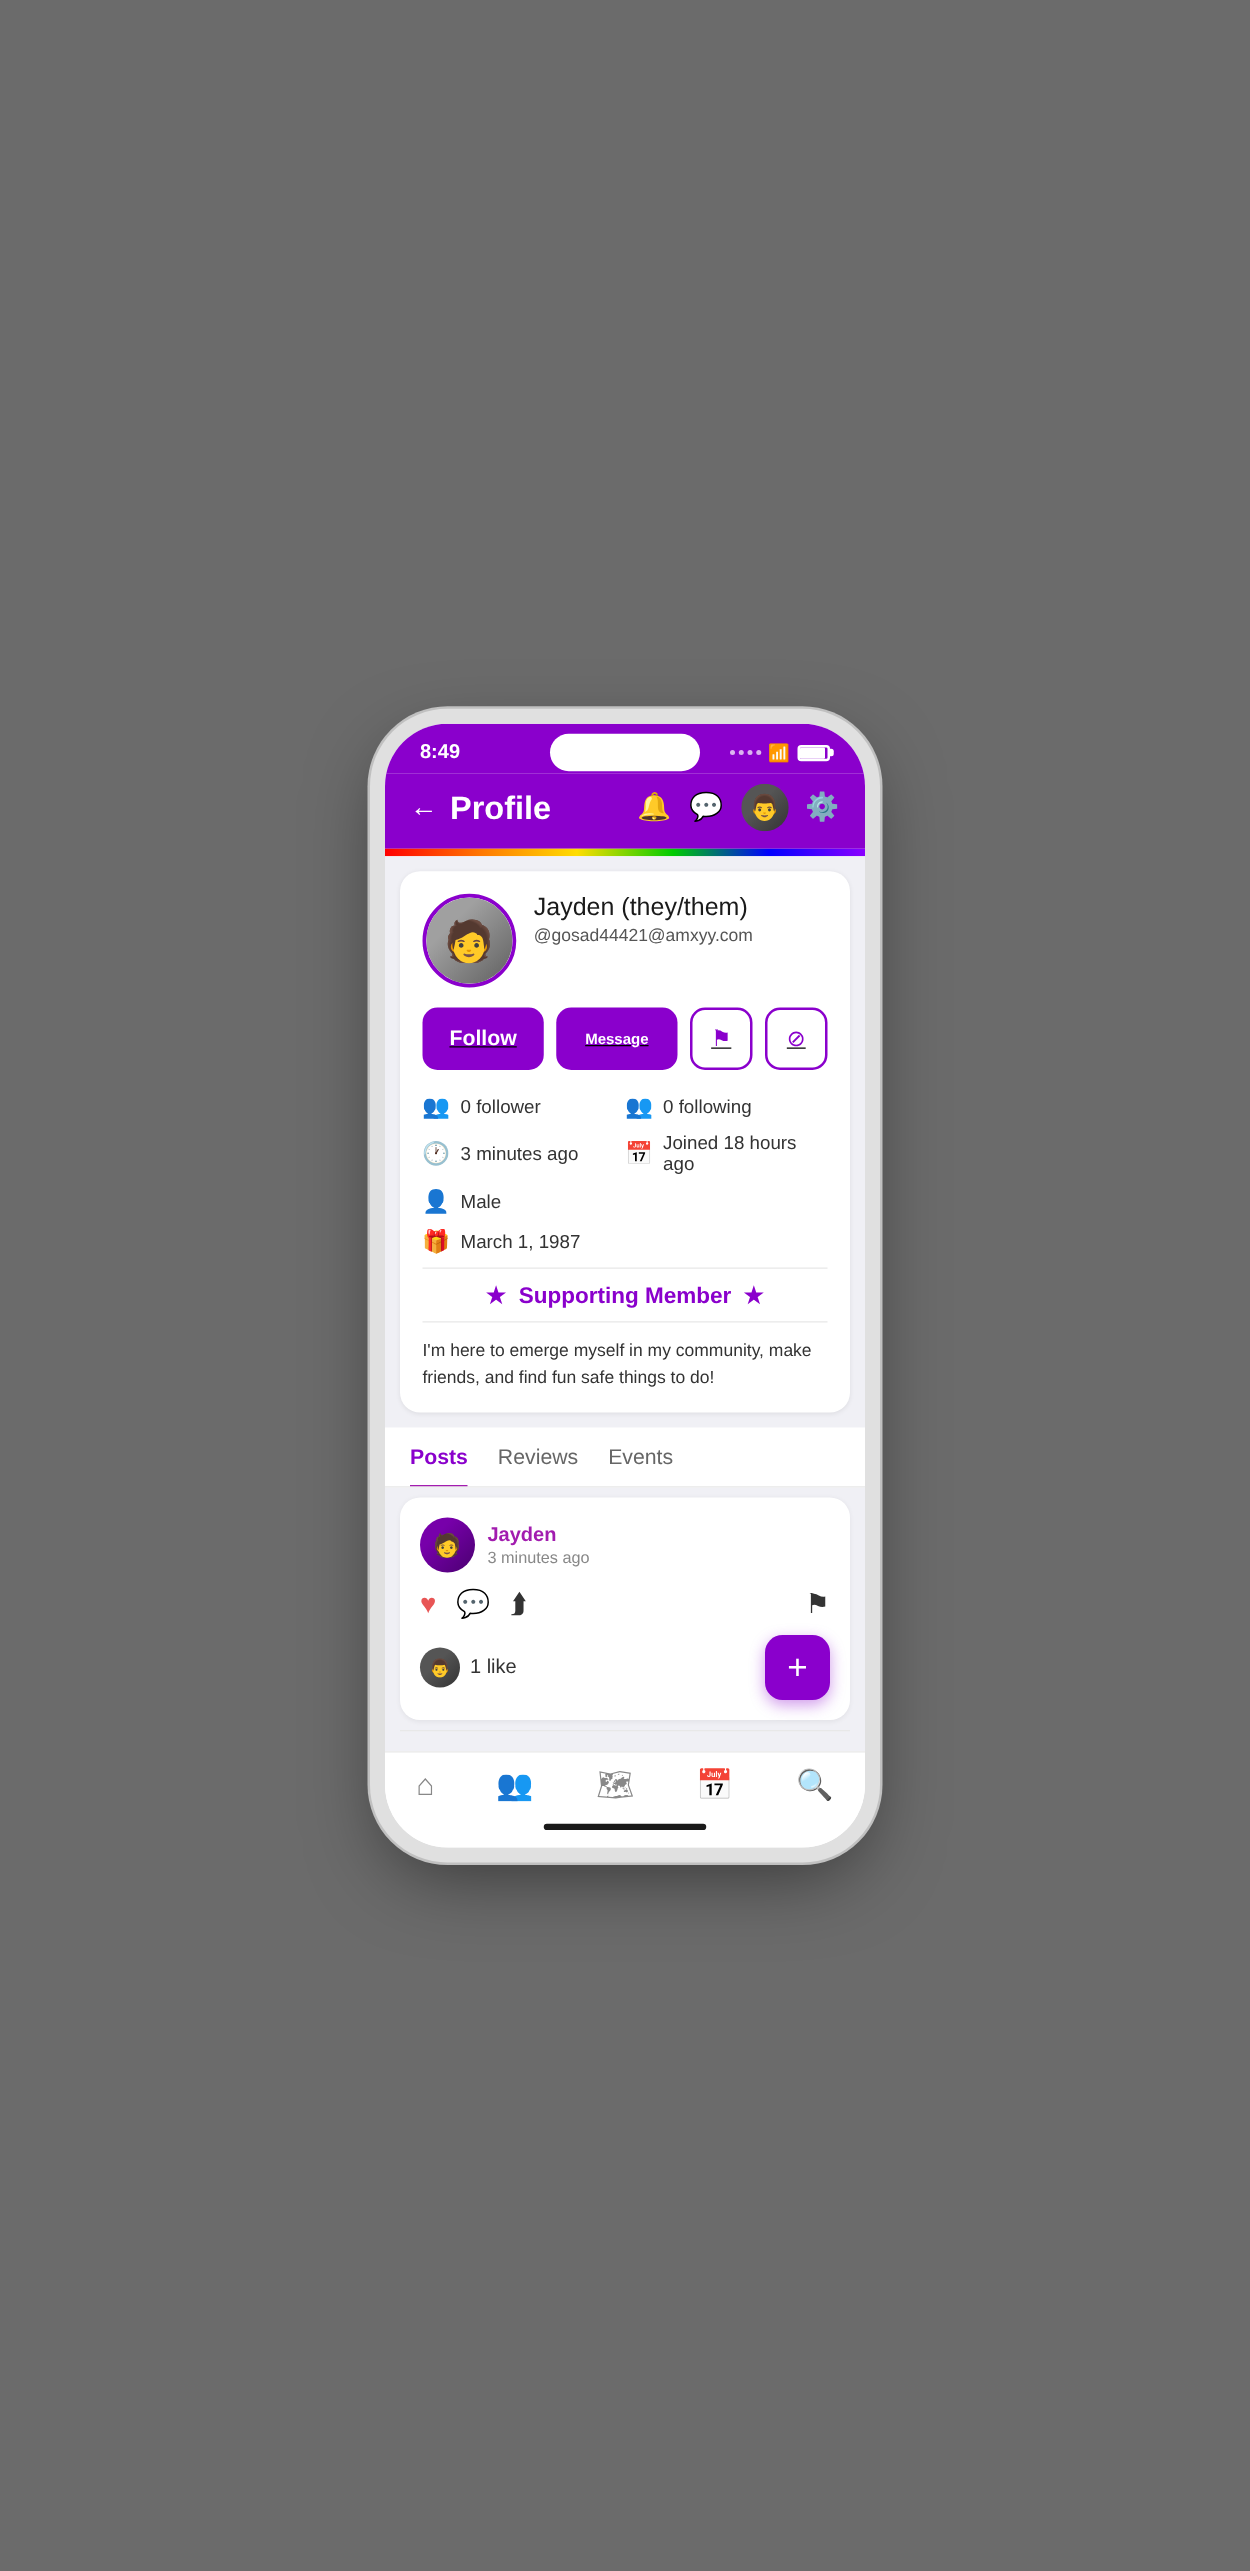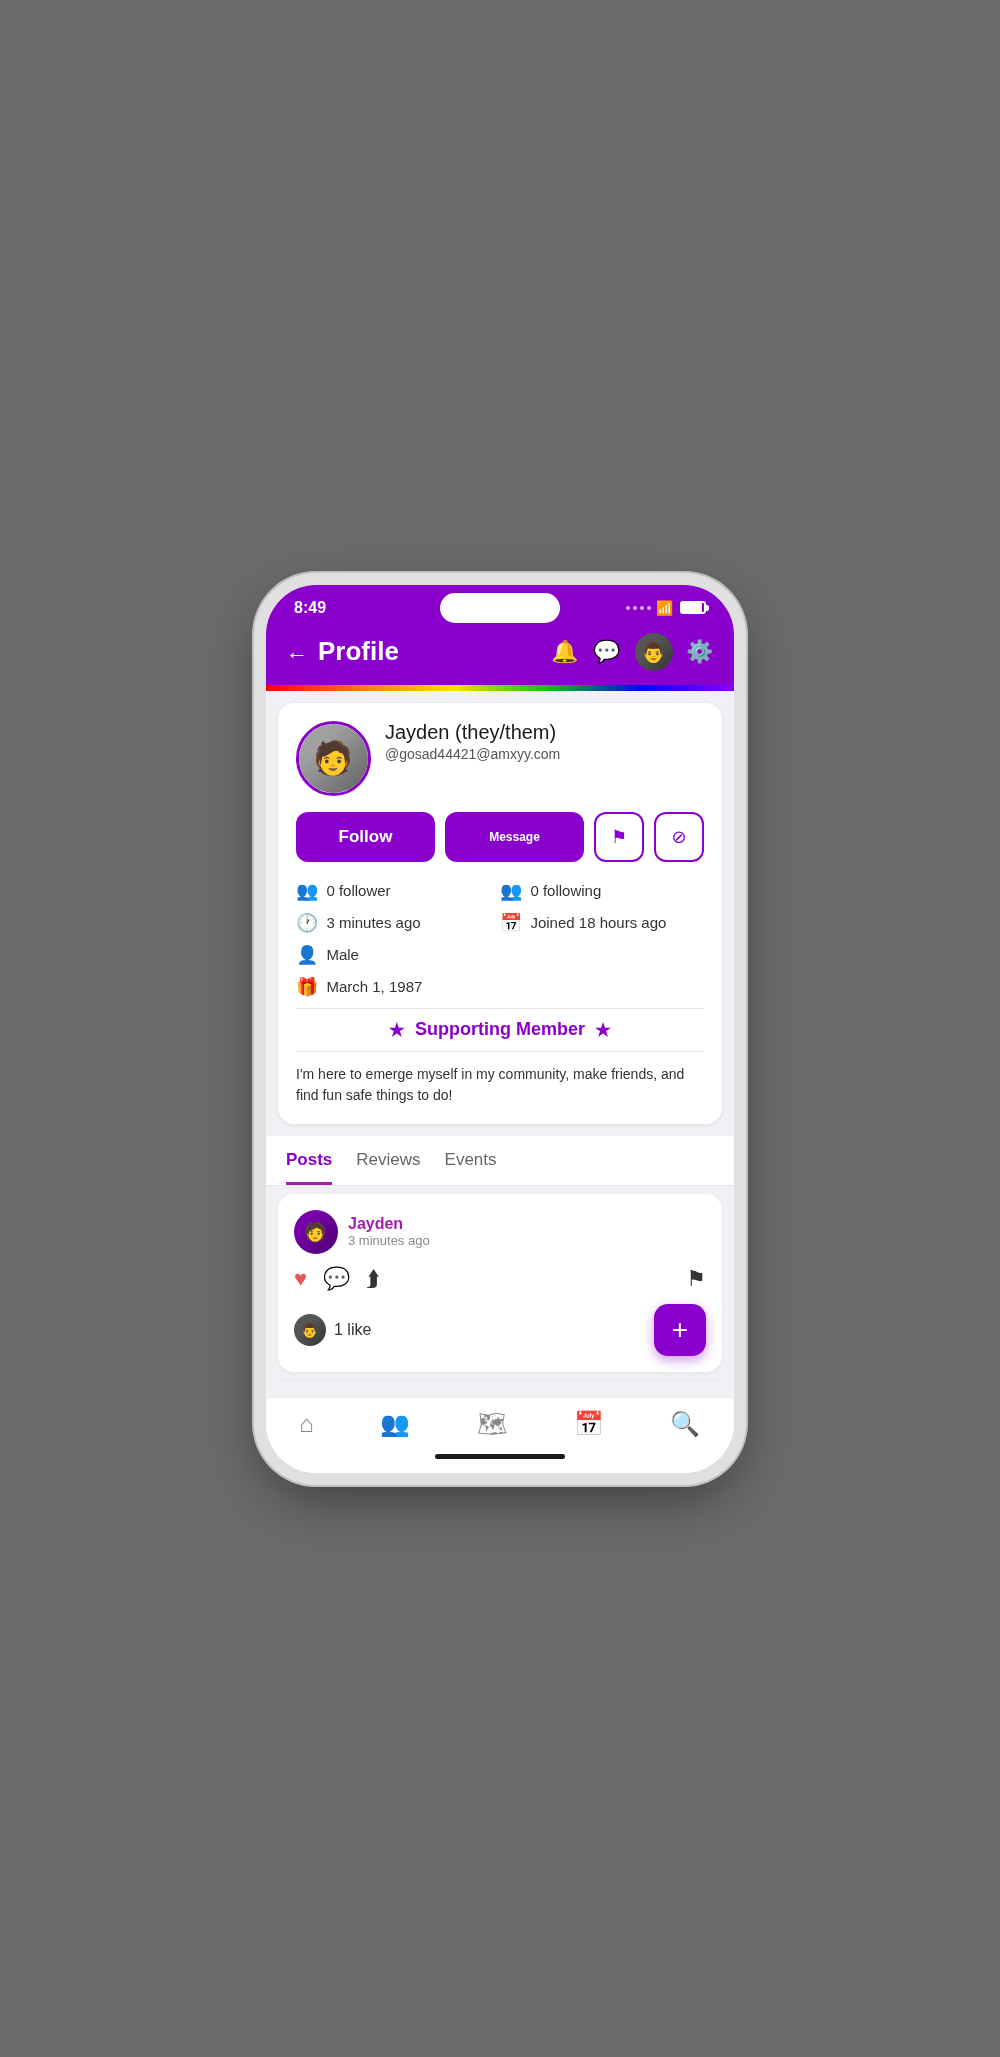--- a/index.html
+++ b/index.html
@@ -6,21 +6,21 @@
     * { margin: 0; padding: 0; box-sizing: border-box; }
     body {
       background: #6b6b6b;
       display: flex;
       justify-content: center;
       align-items: center;
       min-height: 100vh;
       font-family: -apple-system, BlinkMacSystemFont, 'Segoe UI', sans-serif;
     }
     .phone-frame {
-      width: 468px;
+      width: 384px;
       min-height: 844px;
       background: #fff;
       border-radius: 50px;
       overflow: hidden;
       box-shadow: 0 0 0 12px #e0e0e0, 0 0 0 14px #c0c0c0, 0 20px 60px rgba(0,0,0,0.5);
       position: relative;
     }
     .status-bar {
       background: #8a00cc;
       display: flex;
@@ -121,21 +121,21 @@
       width: 100%; height: 100%;
       background: linear-gradient(135deg, #a0a0a0 30%, #606060 100%);
       display: flex; align-items: center; justify-content: center;
       font-size: 32px;
       color: #fff;
     }
     .profile-info { flex: 1; }
     .profile-name { font-size: 20px; font-weight: 400; color: #1a1a1a; }
     .profile-email { font-size: 14px; color: #555; margin-top: 2px; }
     .profile-actions {
-      display: flex; gap: 10px; margin-bottom: 18px;
+      display: flex; gap: 10px; margin-bottom: 18px; text-decoration: underline;
     }
     .btn-follow {
       flex: 1; background: #8a00cc; color: white;
       border: none; border-radius: 12px; padding: 12px 0;
       font-size: 17px; font-weight: 600; cursor: pointer;
     }
     .btn-message {
       flex: 1; background: #8a00cc; color: white;
       border: none; border-radius: 12px; padding: 12px 0;
       font-size: 12px; font-weight: 600; cursor: pointer;
@@ -167,21 +167,21 @@
       display: flex; gap: 24px;
       padding: 14px 20px 0;
       background: white;
       border-bottom: 1px solid #e8e8e8;
       margin: 0 0 2px;
     }
     .tab {
       font-size: 17px; padding-bottom: 12px;
       cursor: pointer; color: #666; font-weight: 500;
     }
-    .tab.active { color: #8a00cc; border-bottom: 3px solid #a21caf; font-weight: 700; }
+    .tab.active { color: #8a00cc; border-bottom: 1px solid #a21caf; font-weight: 700; }
     .post-card {
       background: white;
       margin: 8px 12px;
       border-radius: 16px;
       padding: 16px;
       box-shadow: 0 1px 4px rgba(0,0,0,0.06);
     }
     .post-header { display: flex; align-items: center; gap: 10px; margin-bottom: 12px; }
     .post-avatar {
       width: 44px; height: 44px; border-radius: 50%; overflow: hidden;

